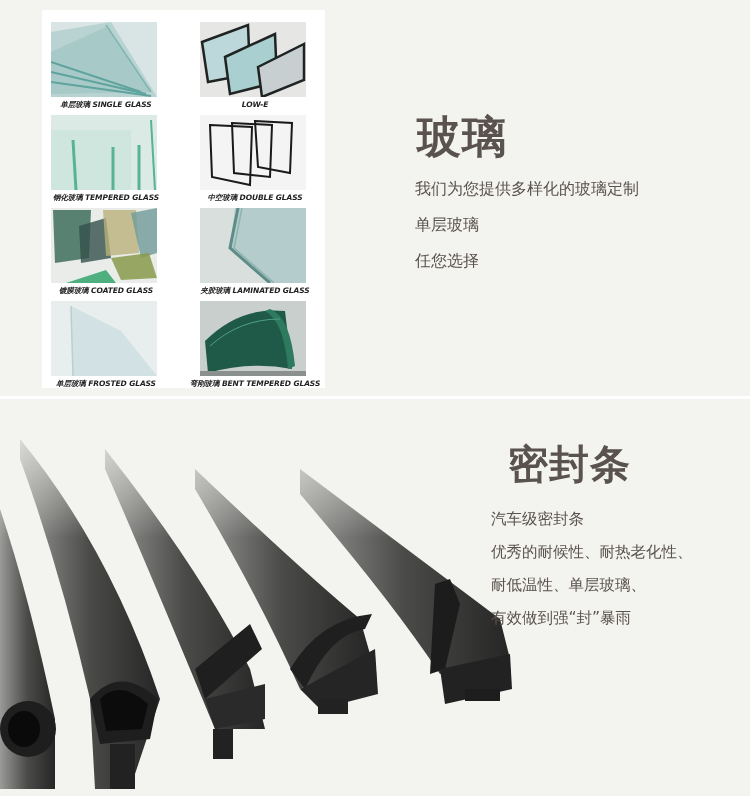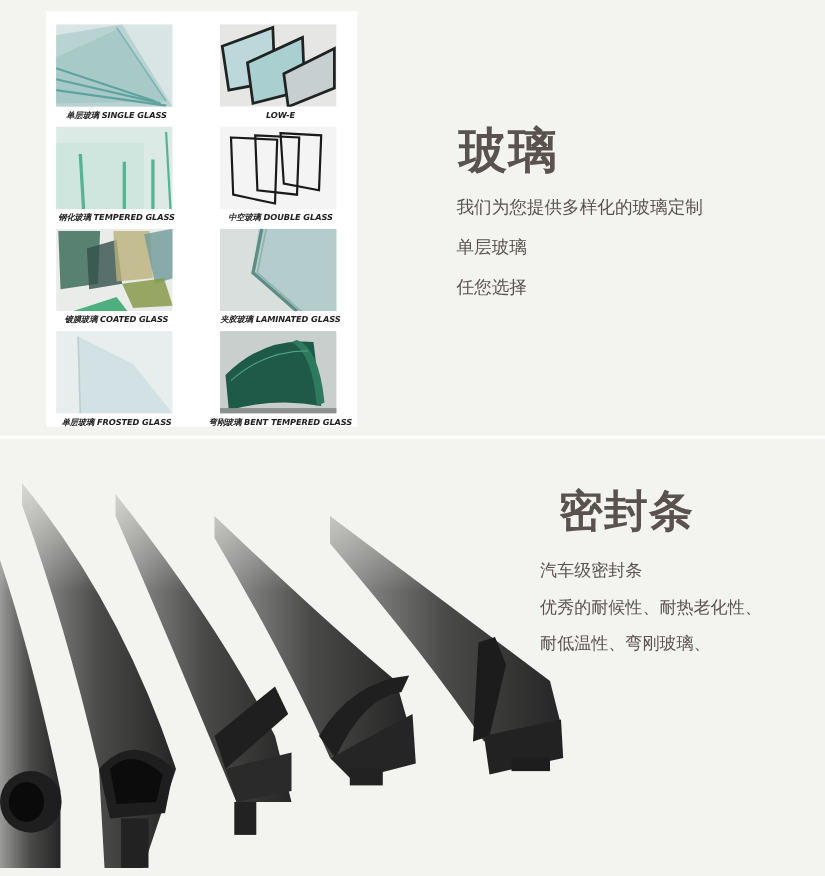--- a/index.html
+++ b/index.html
@@ -155,15 +155,16 @@
     <polygon points="435,185 450,180 460,205 445,270 430,275" fill="#1c1c1c"></polygon>
     <polygon points="440,270 510,255 512,290 445,305" fill="#222"></polygon>
     <rect x="465" y="290" width="35" height="12" fill="#1d1d1d"></rect>
     <rect x="0" y="0" width="560" height="397" fill="url(#fade)"></rect>
   </svg>
 
   <div class="h-title" style="left:488px;top:38px;font-size:40px;margin-left:20px;">密封条</div>
   <div class="desc" style="left:491px;top:104px;font-size:15.5px;line-height:33px;">
     <div>汽车级密封条</div>
     <div>优秀的耐候性、耐热老化性、</div>
-    <div>耐低温性、弯刚玻璃、</div>
+    <div>耐低温性、单层玻璃、</div>
+    <div>有效做到强“封”暴雨</div>
   </div>
 </div>
 
 </body></html>

